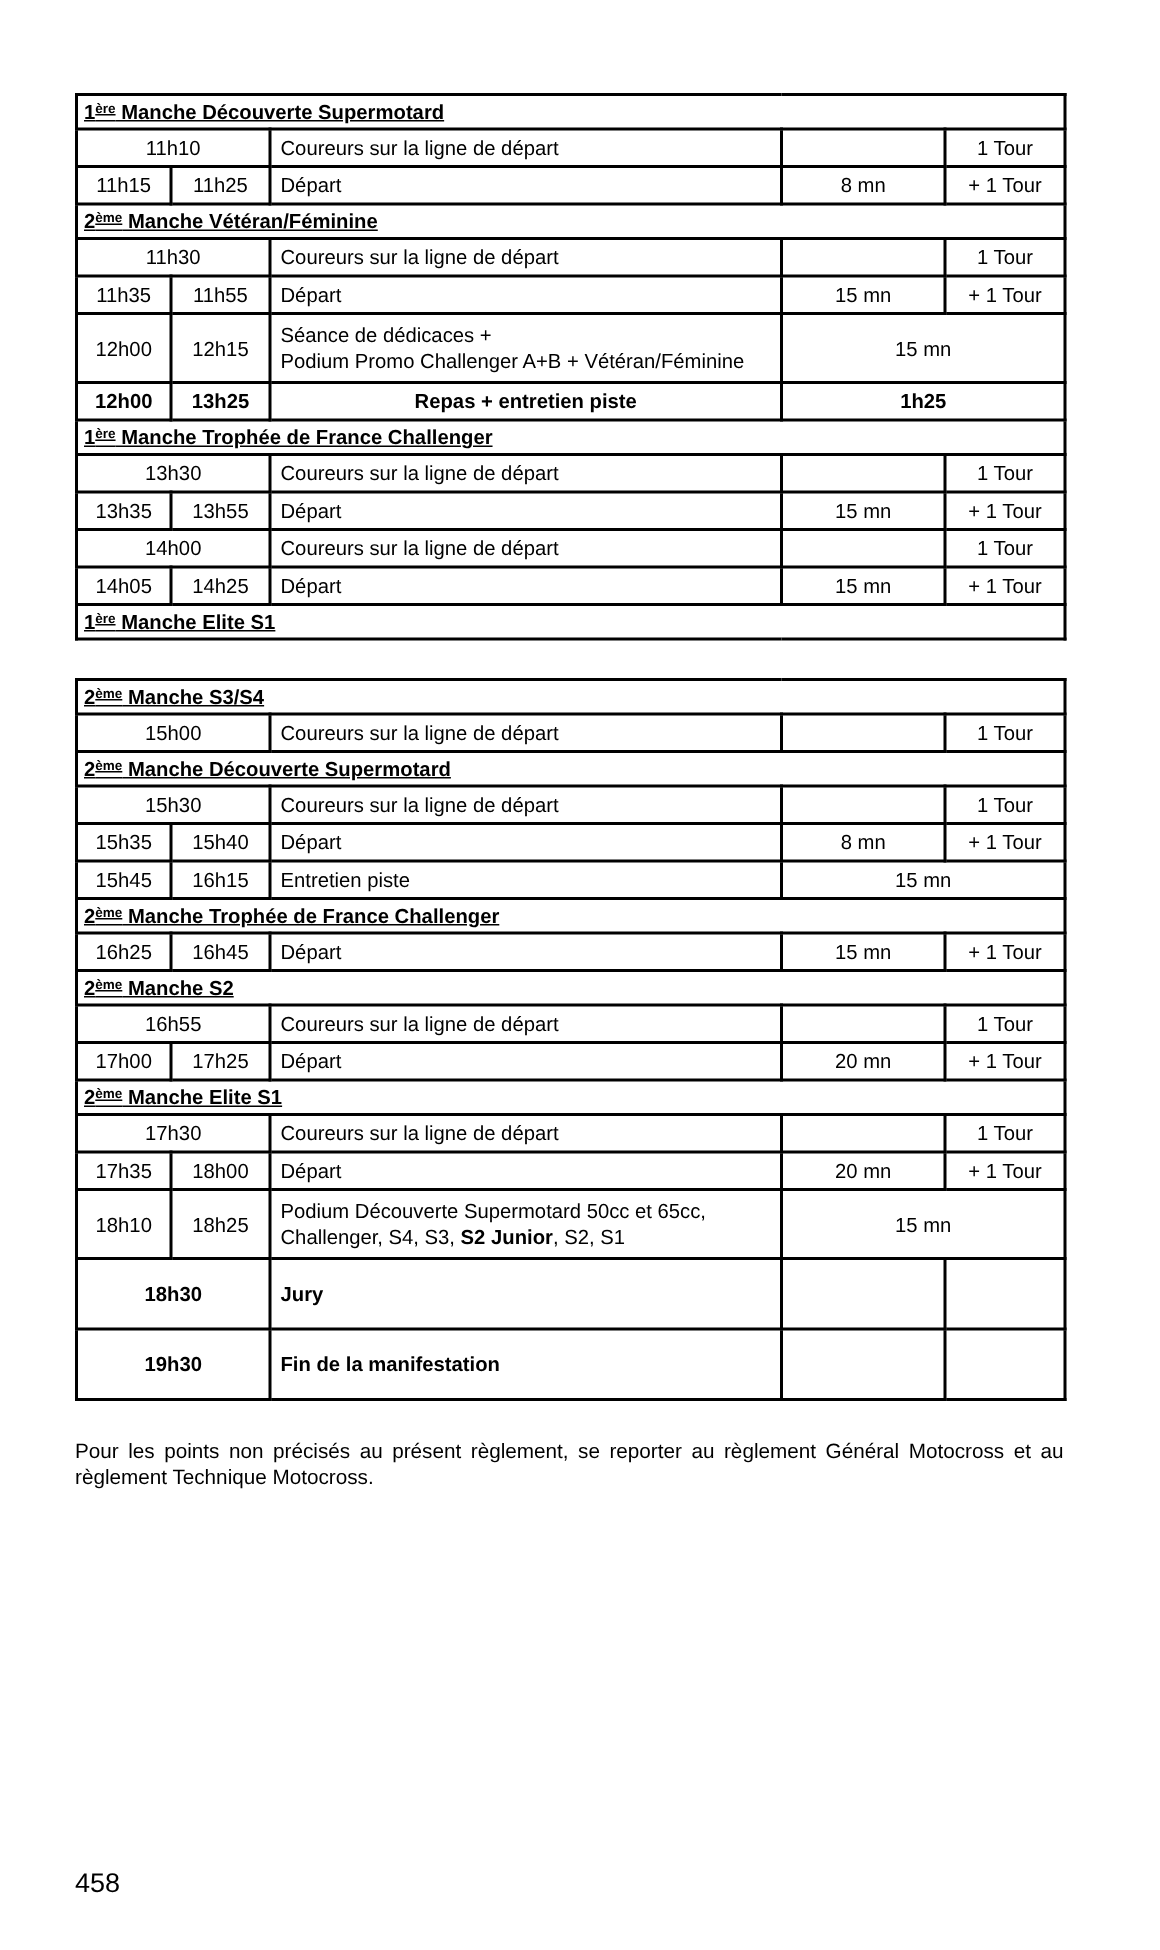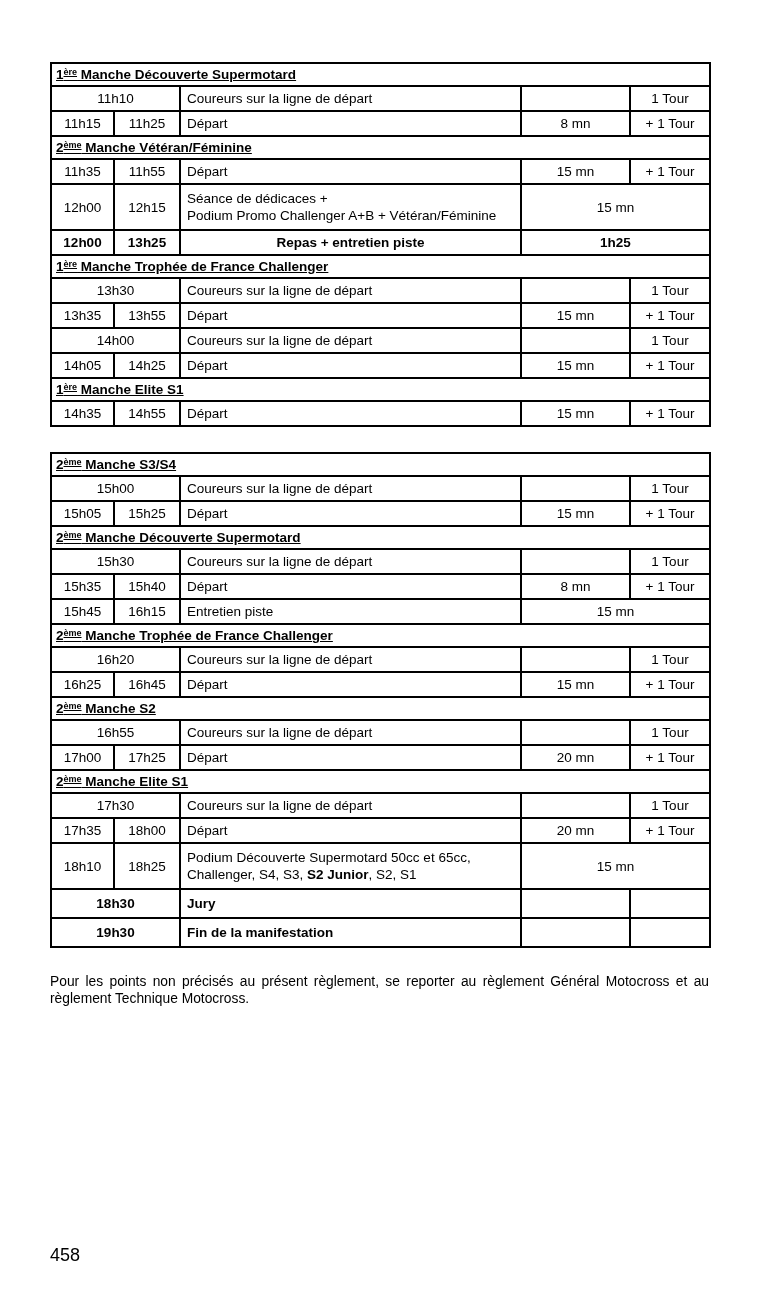--- a/index.html
+++ b/index.html
@@ -32,21 +32,21 @@
     font-size: 13.5px;
     line-height: 17px;
     padding: 2px 6px;
     vertical-align: middle;
     box-sizing: border-box;
     white-space: pre-line;
     overflow: hidden;
   }
   tr.norm td { height: 25px; }
   tr.tall td { height: 46px; padding-top: 4px; padding-bottom: 4px; }
-  tr.end  td { height: 29px; }
+  tr.end  td { height: 47px; }
   tr.sec  td { height: 23px; padding: 1px 4px; margin-top: 34px; }
   .tc { text-align: center; }
   .b  { font-weight: bold; }
   .sec-title {
     font-weight: bold;
     font-size: 13.5px;
     text-decoration: underline;
     white-space: nowrap;
   }
   .sec-title sup {
@@ -96,20 +96,26 @@
           <td class="tc">11h15</td>
           <td class="tc">11h25</td>
           <td class="">Départ</td>
           <td class="tc">8 mn</td>
           <td class="tc">+ 1 Tour</td>
         </tr>
         <tr class="sec">
           <td colspan="5"><span class="sec-title">2<sup>ème</sup> Manche Vétéran/Féminine</span></td>
         </tr>
         <tr class="norm">
+          <td colspan="2" class="tc">11h30</td>
+          <td class="">Coureurs sur la ligne de départ</td>
+          <td class="tc"></td>
+          <td class="tc">1 Tour</td>
+        </tr>
+        <tr class="norm">
           <td class="tc">11h35</td>
           <td class="tc">11h55</td>
           <td class="">Départ</td>
           <td class="tc">15 mn</td>
           <td class="tc">+ 1 Tour</td>
         </tr>
         <tr class="tall">
           <td class="tc">12h00</td>
           <td class="tc">12h15</td>
           <td class="">Séance de dédicaces +
@@ -146,27 +152,20 @@
         </tr>
         <tr class="norm">
           <td class="tc">14h05</td>
           <td class="tc">14h25</td>
           <td class="">Départ</td>
           <td class="tc">15 mn</td>
           <td class="tc">+ 1 Tour</td>
         </tr>
         <tr class="sec">
           <td colspan="5"><span class="sec-title">1<sup>ère</sup> Manche Elite S1</span></td>
-        </tr>
-        <tr class="norm">
-          <td class="tc">14h35</td>
-          <td class="tc">14h55</td>
-          <td class="">Départ</td>
-          <td class="tc">15 mn</td>
-          <td class="tc">+ 1 Tour</td>
         </tr>
       </tbody>
   </table>
 
   <table class="sched">
     <colgroup>
       <col style="width:63px">
         <col style="width:66px">
         <col style="width:341px">
         <col style="width:109px">
@@ -175,27 +174,20 @@
     <tbody>
         <tr class="sec">
           <td colspan="5"><span class="sec-title">2<sup>ème</sup> Manche S3/S4</span></td>
         </tr>
         <tr class="norm">
           <td colspan="2" class="tc">15h00</td>
           <td class="">Coureurs sur la ligne de départ</td>
           <td class="tc"></td>
           <td class="tc">1 Tour</td>
         </tr>
-        <tr class="norm">
-          <td class="tc">15h05</td>
-          <td class="tc">15h25</td>
-          <td class="">Départ</td>
-          <td class="tc">15 mn</td>
-          <td class="tc">+ 1 Tour</td>
-        </tr>
         <tr class="sec">
           <td colspan="5"><span class="sec-title">2<sup>ème</sup> Manche Découverte Supermotard</span></td>
         </tr>
         <tr class="norm">
           <td colspan="2" class="tc">15h30</td>
           <td class="">Coureurs sur la ligne de départ</td>
           <td class="tc"></td>
           <td class="tc">1 Tour</td>
         </tr>
         <tr class="norm">
@@ -206,26 +198,20 @@
           <td class="tc">+ 1 Tour</td>
         </tr>
         <tr class="norm">
           <td class="tc">15h45</td>
           <td class="tc">16h15</td>
           <td class="">Entretien piste</td>
           <td colspan="2" class="tc">15 mn</td>
         </tr>
         <tr class="sec">
           <td colspan="5"><span class="sec-title">2<sup>ème</sup> Manche Trophée de France Challenger</span></td>
-        </tr>
-        <tr class="norm">
-          <td colspan="2" class="tc">16h20</td>
-          <td class="">Coureurs sur la ligne de départ</td>
-          <td class="tc"></td>
-          <td class="tc">1 Tour</td>
         </tr>
         <tr class="norm">
           <td class="tc">16h25</td>
           <td class="tc">16h45</td>
           <td class="">Départ</td>
           <td class="tc">15 mn</td>
           <td class="tc">+ 1 Tour</td>
         </tr>
         <tr class="sec">
           <td colspan="5"><span class="sec-title">2<sup>ème</sup> Manche S2</span></td>

